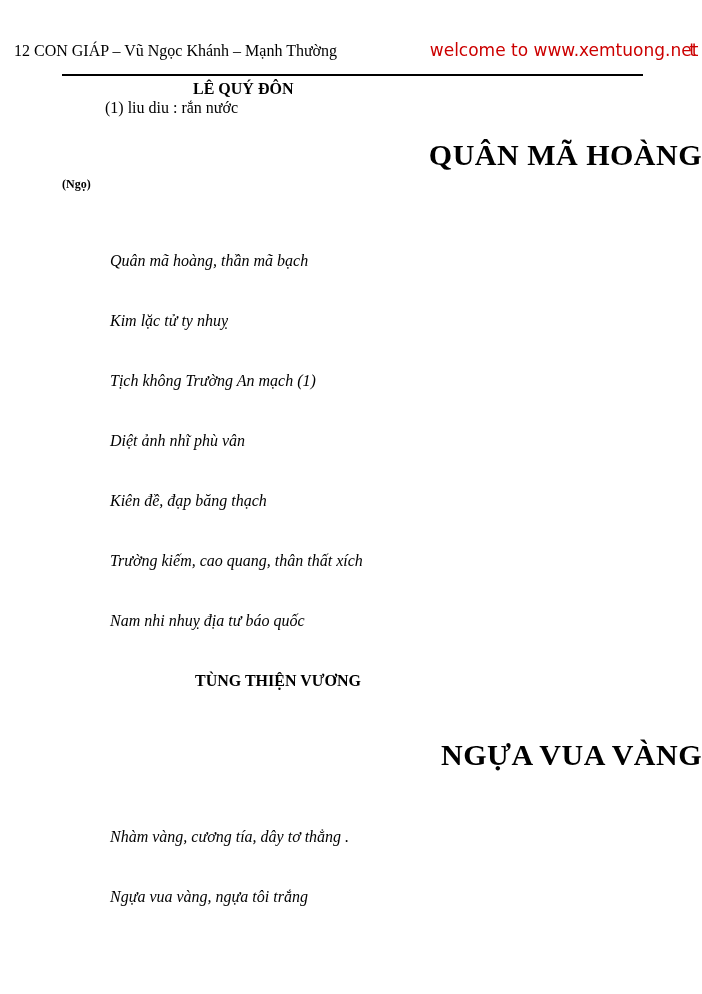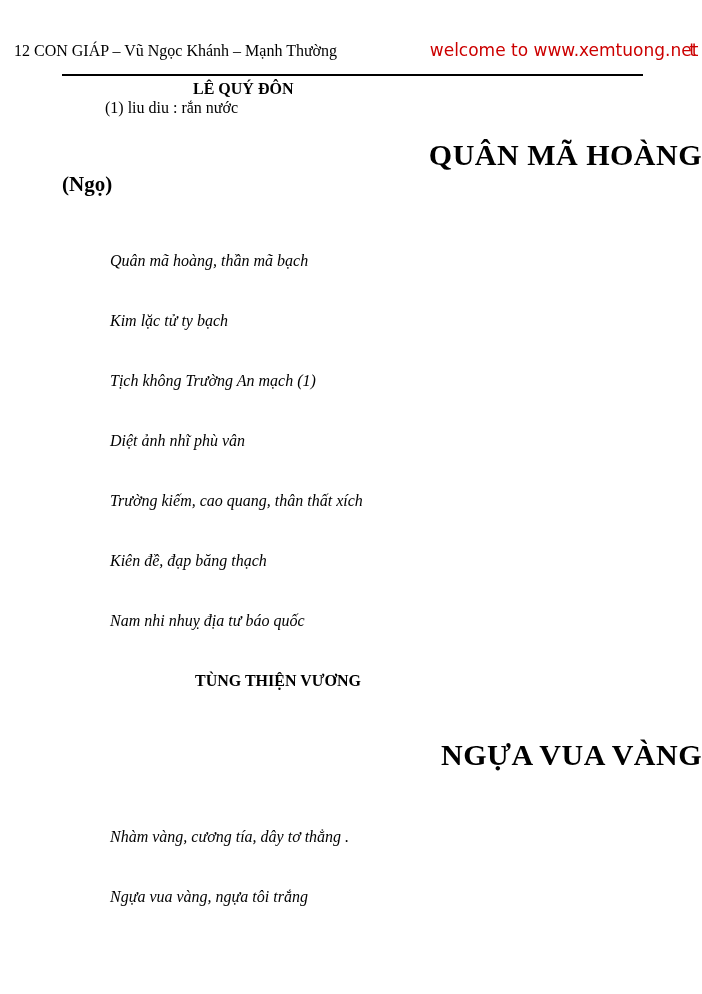--- a/index.html
+++ b/index.html
@@ -58,21 +58,21 @@
     font-size: 30px;
     font-weight: bold;
     line-height: 36px;
     letter-spacing: 0.5px;
     white-space: pre;
     text-align: right;
   }
   .h1.tight { margin-top: 6px; }
   .subtitle {
     margin: 0 0 0 62px;
-    font-size: 21px;
+    font-size: 12px;
     font-weight: bold;
     line-height: 23px;
   }
 
   .poem {
     margin: 15px 0 0 110px;
     font-style: italic;
     line-height: 20px;
     white-space: pre;
   }
@@ -101,25 +101,25 @@
   <hr class="rule">
 
   <div class="center-author">LÊ QUÝ ĐÔN</div>
   <div class="small-note">(1) liu diu : rắn nước</div>
 
   <div class="h1">QUÂN MÃ HOÀNG</div>
   <div class="subtitle">(Ngọ)</div>
 
   <div class="poem">
     <div class="line">Quân mã hoàng, thần mã bạch</div>
-    <div class="line">Kim lặc tử ty bạch</div>
+    <div class="line">Kim lặc tử ty nhuỵ</div>
     <div class="line">Tịch không Trường An mạch (1)</div>
     <div class="line">Diệt ảnh nhĩ phù vân</div>
+    <div class="line">Kiên đề, đạp băng thạch</div>
     <div class="line">Trường kiếm, cao quang, thân thất xích</div>
-    <div class="line">Kiên đề, đạp băng thạch</div>
     <div class="line">Nam nhi nhuỵ địa tư báo quốc</div>
     <div class="attribution indent-ttv">TÙNG THIỆN VƯƠNG</div>
   </div>
 
   <div class="h1 tight">NGỰA VUA VÀNG</div>
 
   <div class="poem poem2">
     <div class="line">Nhàm vàng, cương tía, dây tơ thẳng .</div>
     <div class="line">Ngựa vua vàng, ngựa tôi trắng</div>
     

